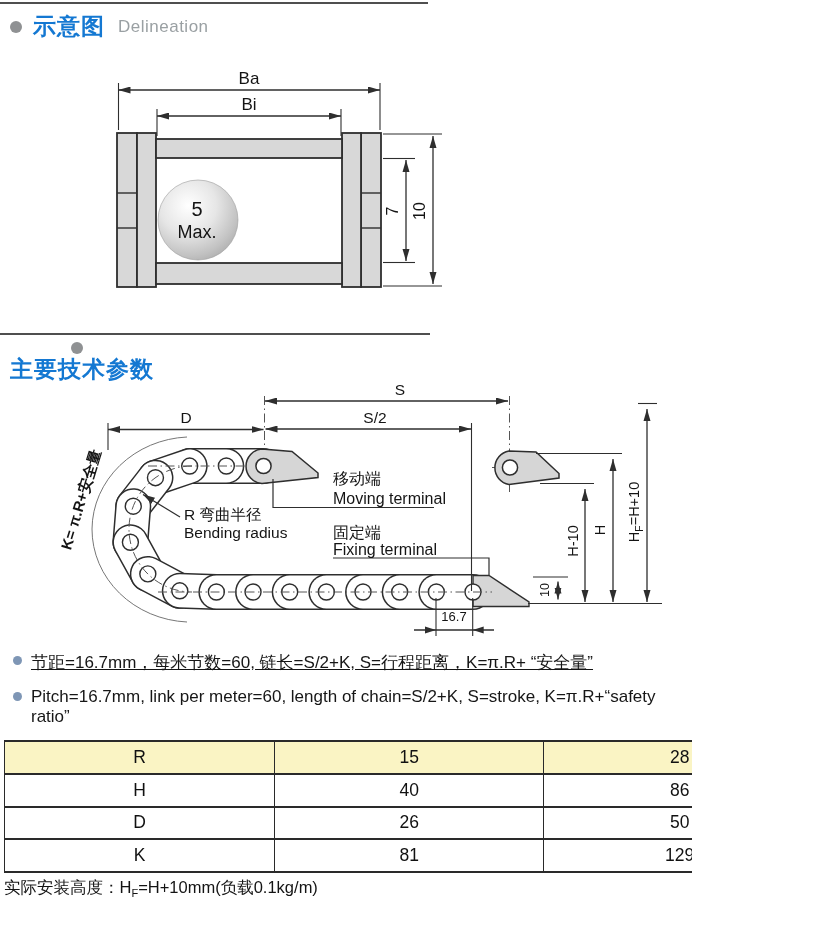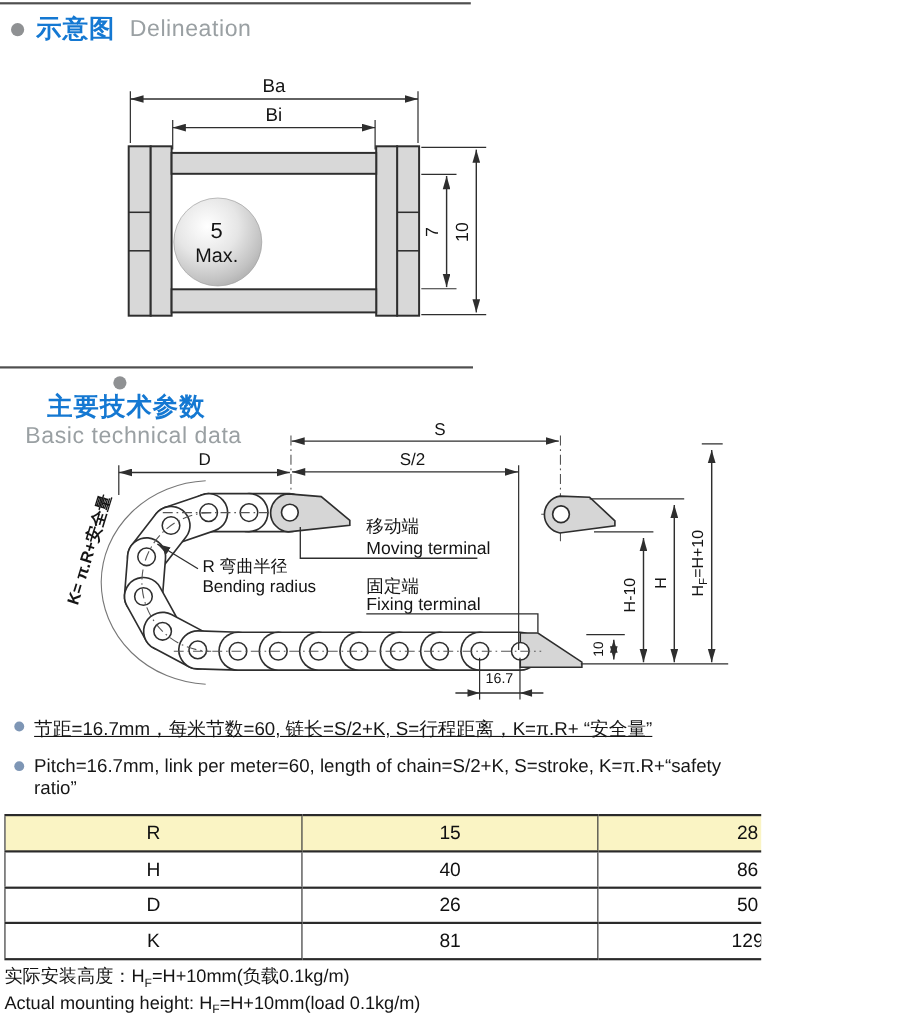--- a/index.html
+++ b/index.html
@@ -3,21 +3,21 @@
 <meta charset="utf-8">
 <style>
   html,body{margin:0;padding:0;background:#fff;}
   .page{position:relative;width:692px;height:940px;background:#ffffff;overflow:hidden;
         font-family:"Liberation Sans",sans-serif;color:#141414;}
   .abs{position:absolute;}
   .rule{position:absolute;left:0;height:2px;background:#4f4f4f;}
   .sec{position:absolute;left:10px;display:flex;align-items:center;}
   .sec .dot{width:12px;height:12px;border-radius:50%;background:#8f9193;margin-right:11px;flex:0 0 auto;}
   .sec .zh{font-size:23px;font-weight:bold;color:#1478d2;letter-spacing:1px;}
-  .sec .en{font-size:21px;color:#9aa0a3;margin-left:13px;letter-spacing:.5px;text-align:right;}
+  .sec .en{font-size:17px;color:#9aa0a3;margin-left:13px;letter-spacing:.5px;text-align:right;}
   .note{position:absolute;left:13px;display:flex;align-items:flex-start;}
   .note .dot{width:9px;height:9px;border-radius:50%;background:#7e96b5;margin:5px 9px 0 0;flex:0 0 auto;}
   .note .txt{font-size:17px;color:#161616;}
   table.spec{position:absolute;left:4px;top:740px;width:812px;height:133px;border-collapse:collapse;table-layout:fixed;}
   table.spec td{border-left:1.5px solid #2a2a2a;border-right:1.5px solid #2a2a2a;
         border-top:2px solid #2a2a2a;border-bottom:2px solid #2a2a2a;
         text-align:center;vertical-align:middle;font-size:17.5px;color:#111;padding:0;}
   table.spec{border-top:2.5px solid #222;border-bottom:2.5px solid #222;}
   table.spec tr.hdr td{background:#faf4c4;}
   .footer-line{position:absolute;left:4px;font-size:16.5px;color:#141414;}
@@ -35,21 +35,20 @@
     <span class="dot"></span>
     <span class="zh">示意图</span>
     <span class="en">Delineation</span>
   </div>
 
   <div class="rule" style="top:333px;width:430px;"></div>
 
   <div class="sec" style="top:342px;flex-direction:column;">
     <span class="dot"></span>
     <span class="zh">主要技术参数</span>
-    <span class="en">Basic technical data</span>
   </div>
 
   <svg class="abs" style="left:0;top:0;" width="820" height="940" viewBox="0 0 820 940">
     <defs>
       <marker id="ae" orient="auto" markerUnits="userSpaceOnUse" markerWidth="14" markerHeight="8" viewBox="0 0 14 8" refX="12" refY="3.5">
         <path d="M0,0 L12,3.5 L0,7 Z" fill="#2e2e2e"></path>
       </marker>
       <marker id="as" orient="auto" markerUnits="userSpaceOnUse" markerWidth="14" markerHeight="8" viewBox="0 0 14 8" refX="0" refY="3.5">
         <path d="M12,0 L0,3.5 L12,7 Z" fill="#2e2e2e"></path>
       </marker>
@@ -257,15 +256,14 @@
     </tr>
     <tr>
       <td>K</td>
       <td>81</td>
       <td>129</td>
     </tr>
   </tbody>
     </table>
 
   <div class="footer-line" style="top:877px;"><span>实际安装高度：H</span><sub>F</sub><span>=H+10mm(负载0.1kg/m)</span></div>
-  <div class="footer-line" style="top:903px;"><span>Actual mounting height: H</span><sub>F</sub><span>=H+10mm(load 0.1kg/m)</span></div>
 
 </div>
 
 </body></html>

